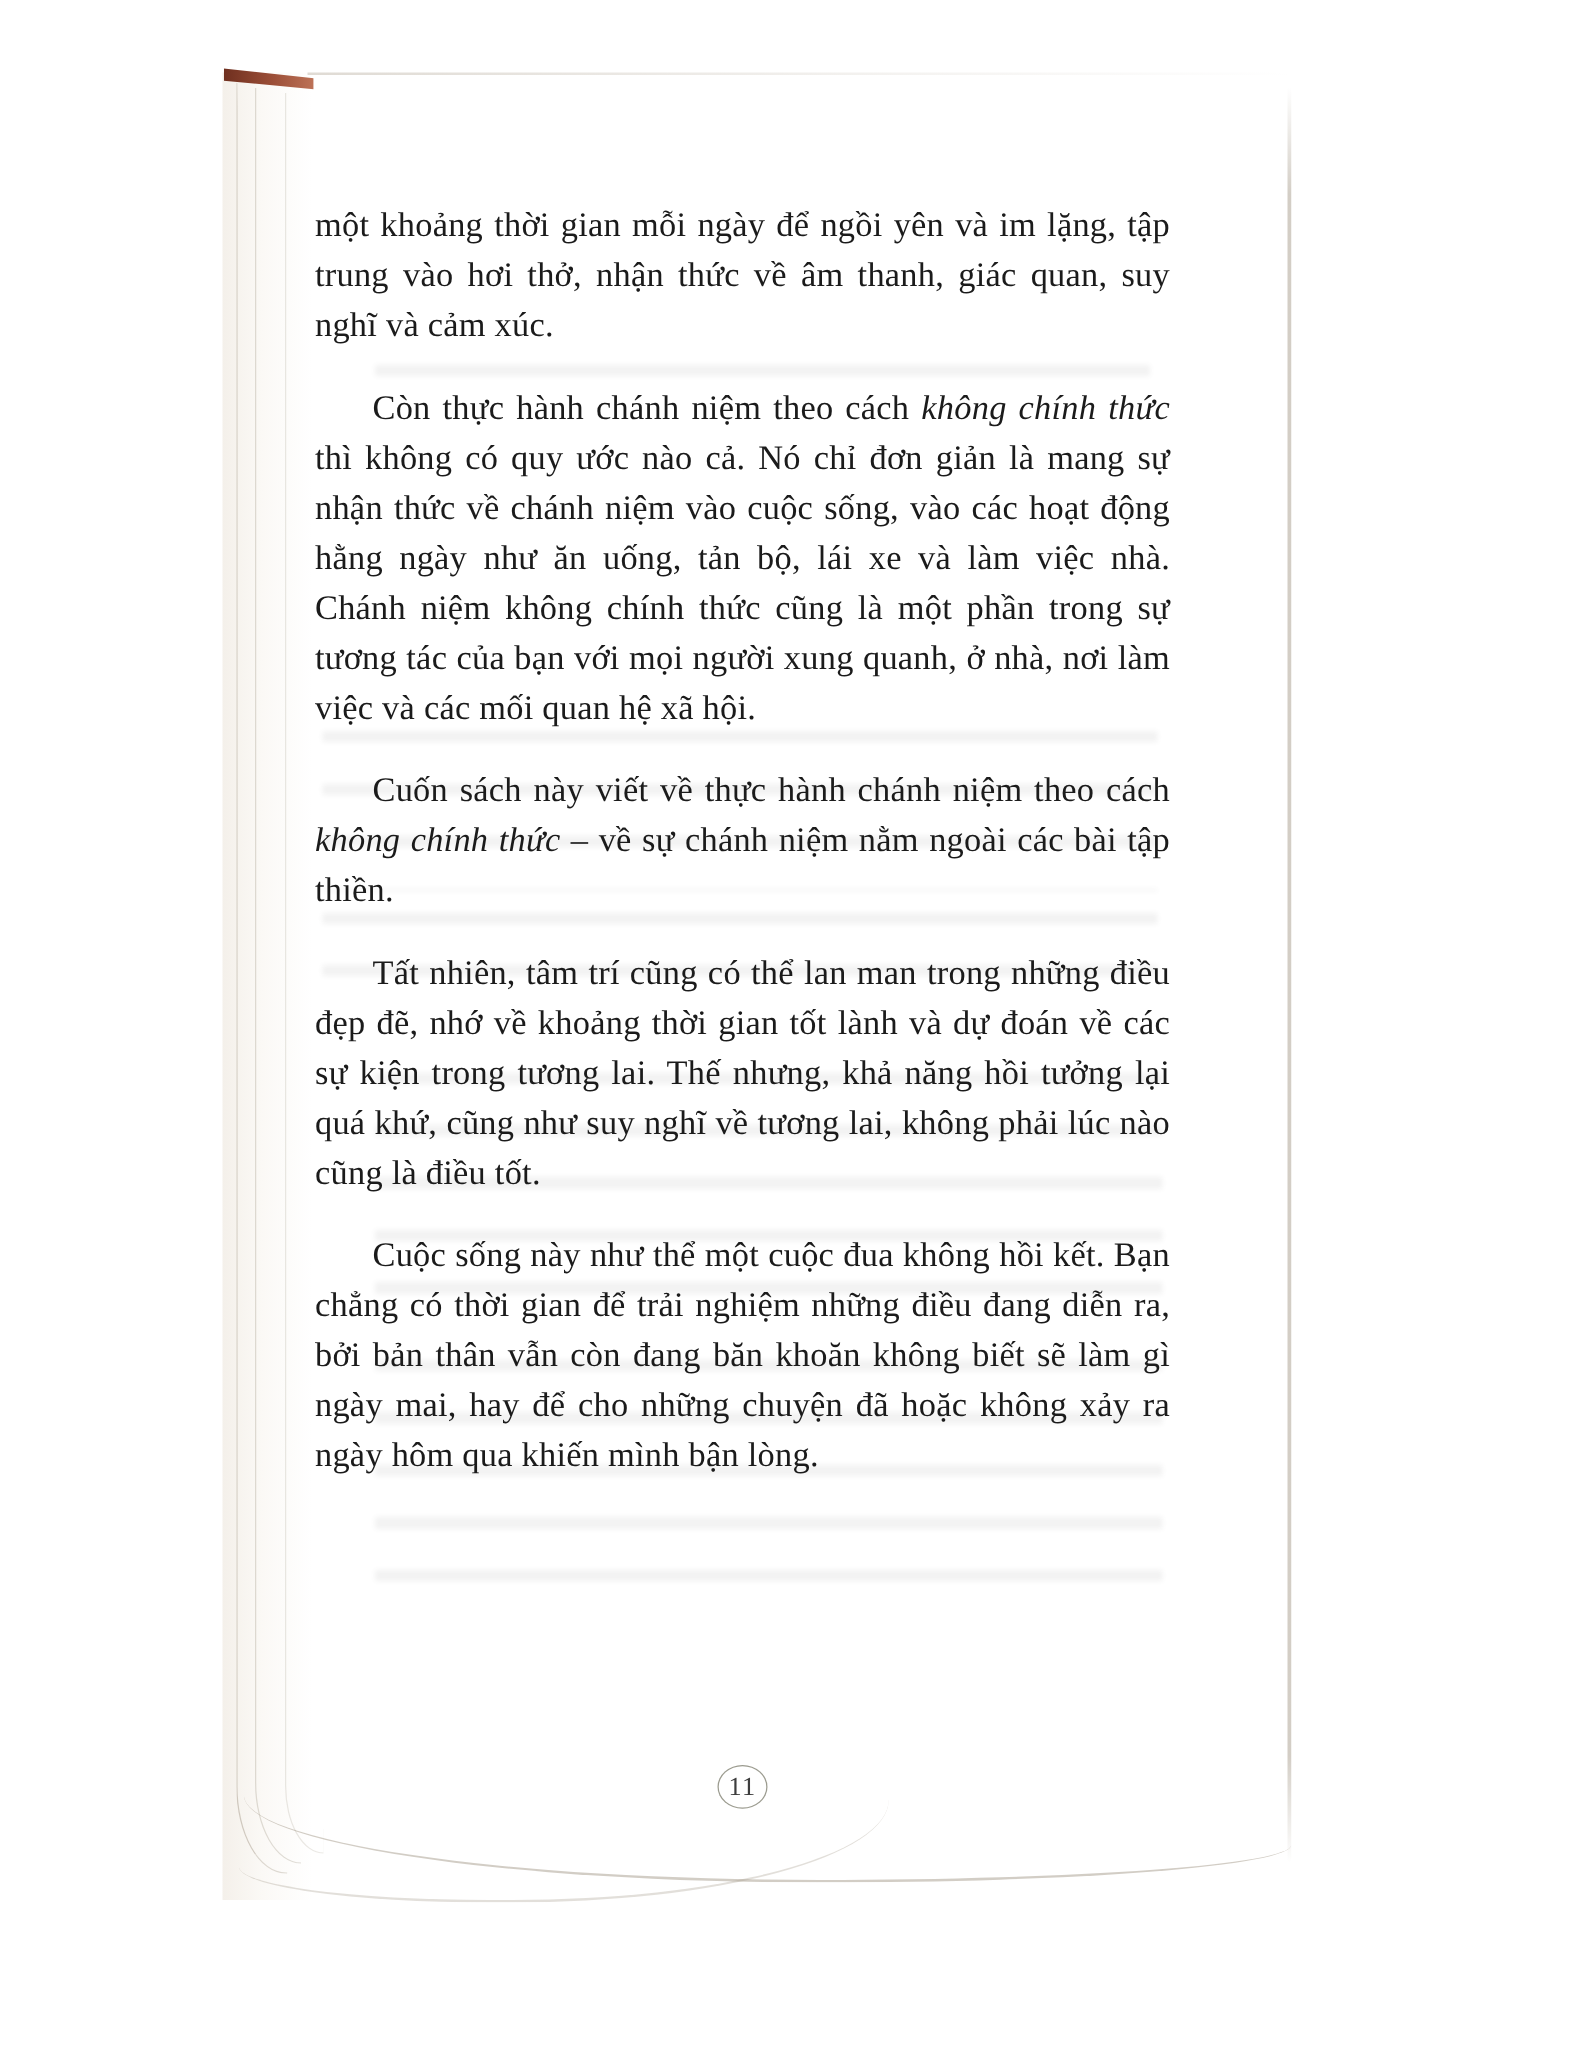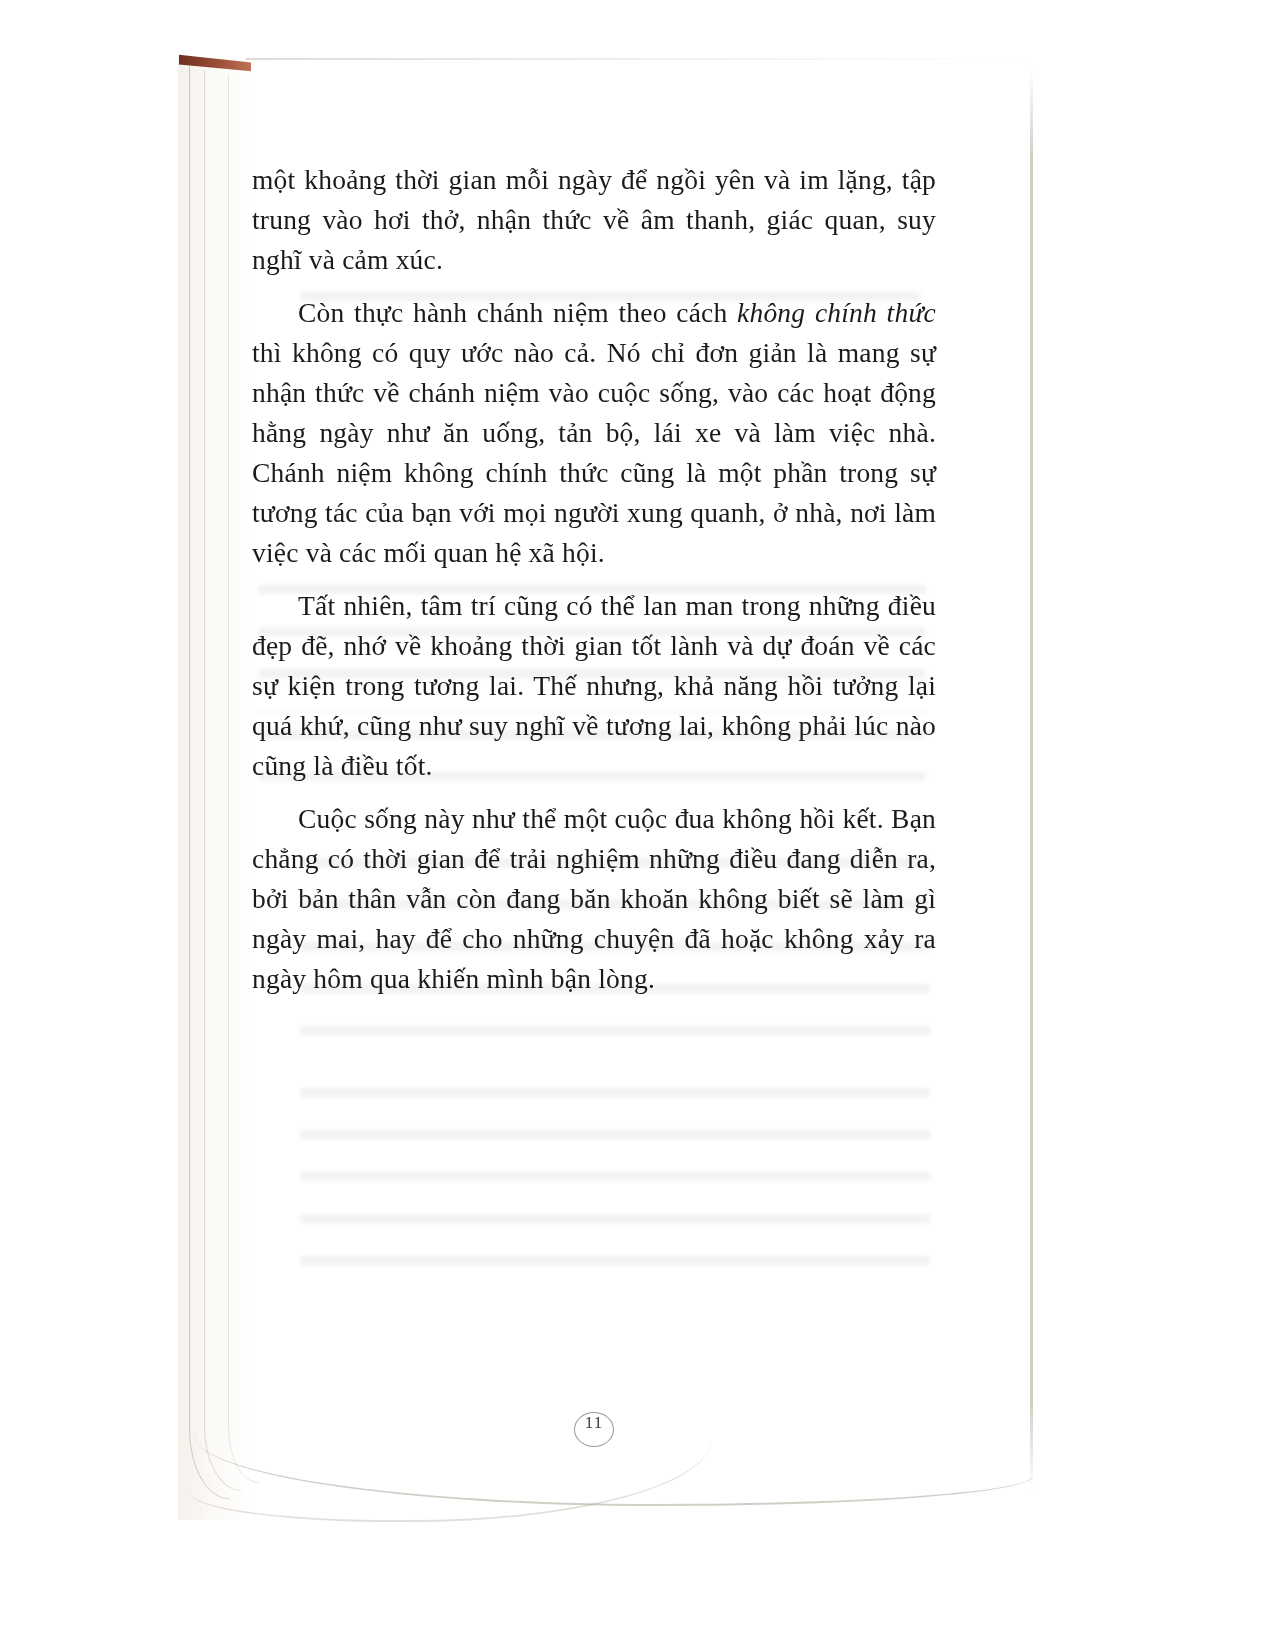--- a/index.html
+++ b/index.html
@@ -88,40 +88,40 @@
     position: absolute;
     left: 252px; top: 160px;
     width: 684px;
     color: var(--ink, #1b1b1b);
     font-size: 27.5px;
     line-height: 40px;
     text-align: justify;
     letter-spacing: .2px;
   }
   .text-block p { margin: 0; }
-  .text-block p + p { margin-top: 13px; }
+  .text-block p + p { margin-top: 26px; }
   .text-block p.indent { text-indent: 46px; }
   .text-block .em { font-style: italic; }
 
   
   .page-number-wrap {
     position: absolute;
     left: 252px; top: 1412px;
     width: 684px;
     display: flex;
     justify-content: center;
   }
   .page-number-badge {
     width: 38px; height: 33px;
     border: 1px solid rgba(130,130,115,.8);
     border-radius: 50%;
     display: flex;
-    align-items: flex-start;
+    align-items: center;
     justify-content: center;
-    font-size: 17px;
+    font-size: 21px;
     letter-spacing: 1px;
     color: #3d3d3d;
     background: #ffffff;
   }
 </style>
 </head>
 <body>
 
 <div class="canvas">
 
@@ -137,20 +137,21 @@
 
   <div class="ghost g1"></div>
   <div class="ghost g2"></div>
   <div class="ghost g3"></div>
   <div class="ghost g4"></div>
   <div class="ghost g5"></div>
 
   <div class="text-block">
       <p><span>một khoảng thời gian mỗi ngày để ngồi yên và im lặng, tập trung vào hơi thở, nhận thức về âm thanh, giác quan, suy nghĩ và cảm xúc.</span></p>
       <p class="indent"><span>Còn thực hành chánh niệm theo cách </span><span class="em">không chính thức</span><span> thì không có quy ước nào cả. Nó chỉ đơn giản là mang sự nhận thức về chánh niệm vào cuộc sống, vào các hoạt động hằng ngày như ăn uống, tản bộ, lái xe và làm việc nhà. Chánh niệm không chính thức cũng là một phần trong sự tương tác của bạn với mọi người xung quanh, ở nhà, nơi làm việc và các mối quan hệ xã hội.</span></p>
+      <p class="indent"><span>Cuốn sách này viết về thực hành chánh niệm theo cách </span><span class="em">không chính thức</span><span> – về sự chánh niệm nằm ngoài các bài tập thiền.</span></p>
       <p class="indent"><span>Tất nhiên, tâm trí cũng có thể lan man trong những điều đẹp đẽ, nhớ về khoảng thời gian tốt lành và dự đoán về các sự kiện trong tương lai. Thế nhưng, khả năng hồi tưởng lại quá khứ, cũng như suy nghĩ về tương lai, không phải lúc nào cũng là điều tốt.</span></p>
       <p class="indent"><span>Cuộc sống này như thể một cuộc đua không hồi kết. Bạn chẳng có thời gian để trải nghiệm những điều đang diễn ra, bởi bản thân vẫn còn đang băn khoăn không biết sẽ làm gì ngày mai, hay để cho những chuyện đã hoặc không xảy ra ngày hôm qua khiến mình bận lòng.</span></p>
     </div>
 
   <div class="page-number-wrap">
     <div class="page-number-badge">
       <span>11</span>
     </div>
   </div>
 

